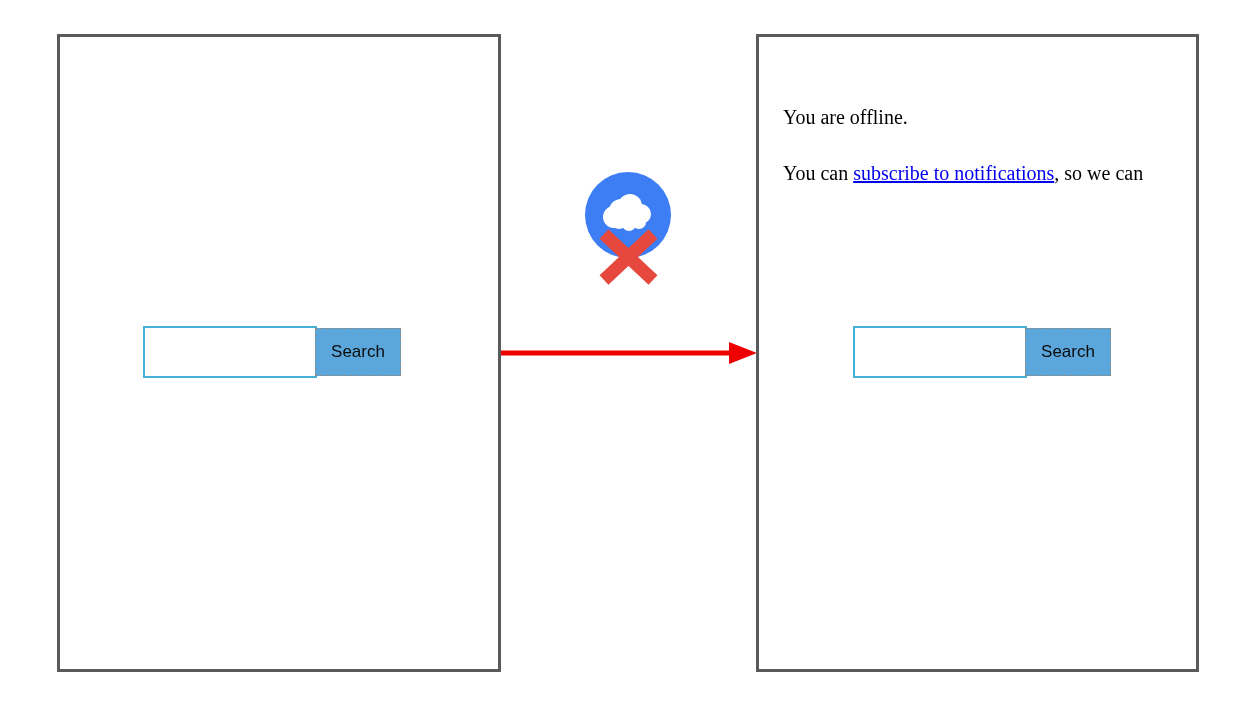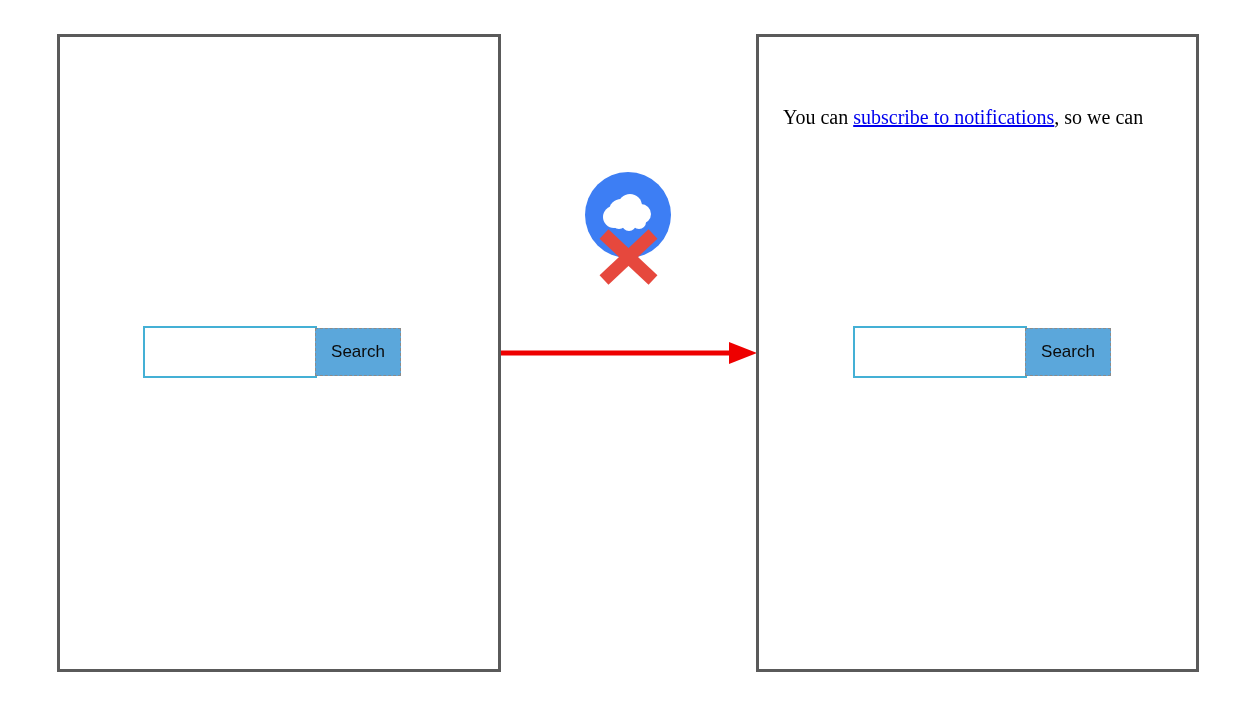--- a/index.html
+++ b/index.html
@@ -131,20 +131,21 @@
       <ellipse cx="45" cy="47" rx="20" ry="11"></ellipse>
     </g>
     <g stroke="#e6483d" stroke-width="13" stroke-linecap="butt">
       <line x1="21" y1="64" x2="70" y2="110"></line>
       <line x1="70" y1="64" x2="21" y2="110"></line>
     </g>
   </svg>
 
   <div class="frame right">
     <div class="screen-text">
+      <p>You are offline.</p>
       <p>
         <span>You can </span><a>subscribe to notifications</a><span>, so we can</span><br>
       </p>
     </div>
     <div class="search-widget">
       <input class="search-input" type="text" value="" style="">
       <button class="search-button">Search</button>
     </div>
   </div>
 

